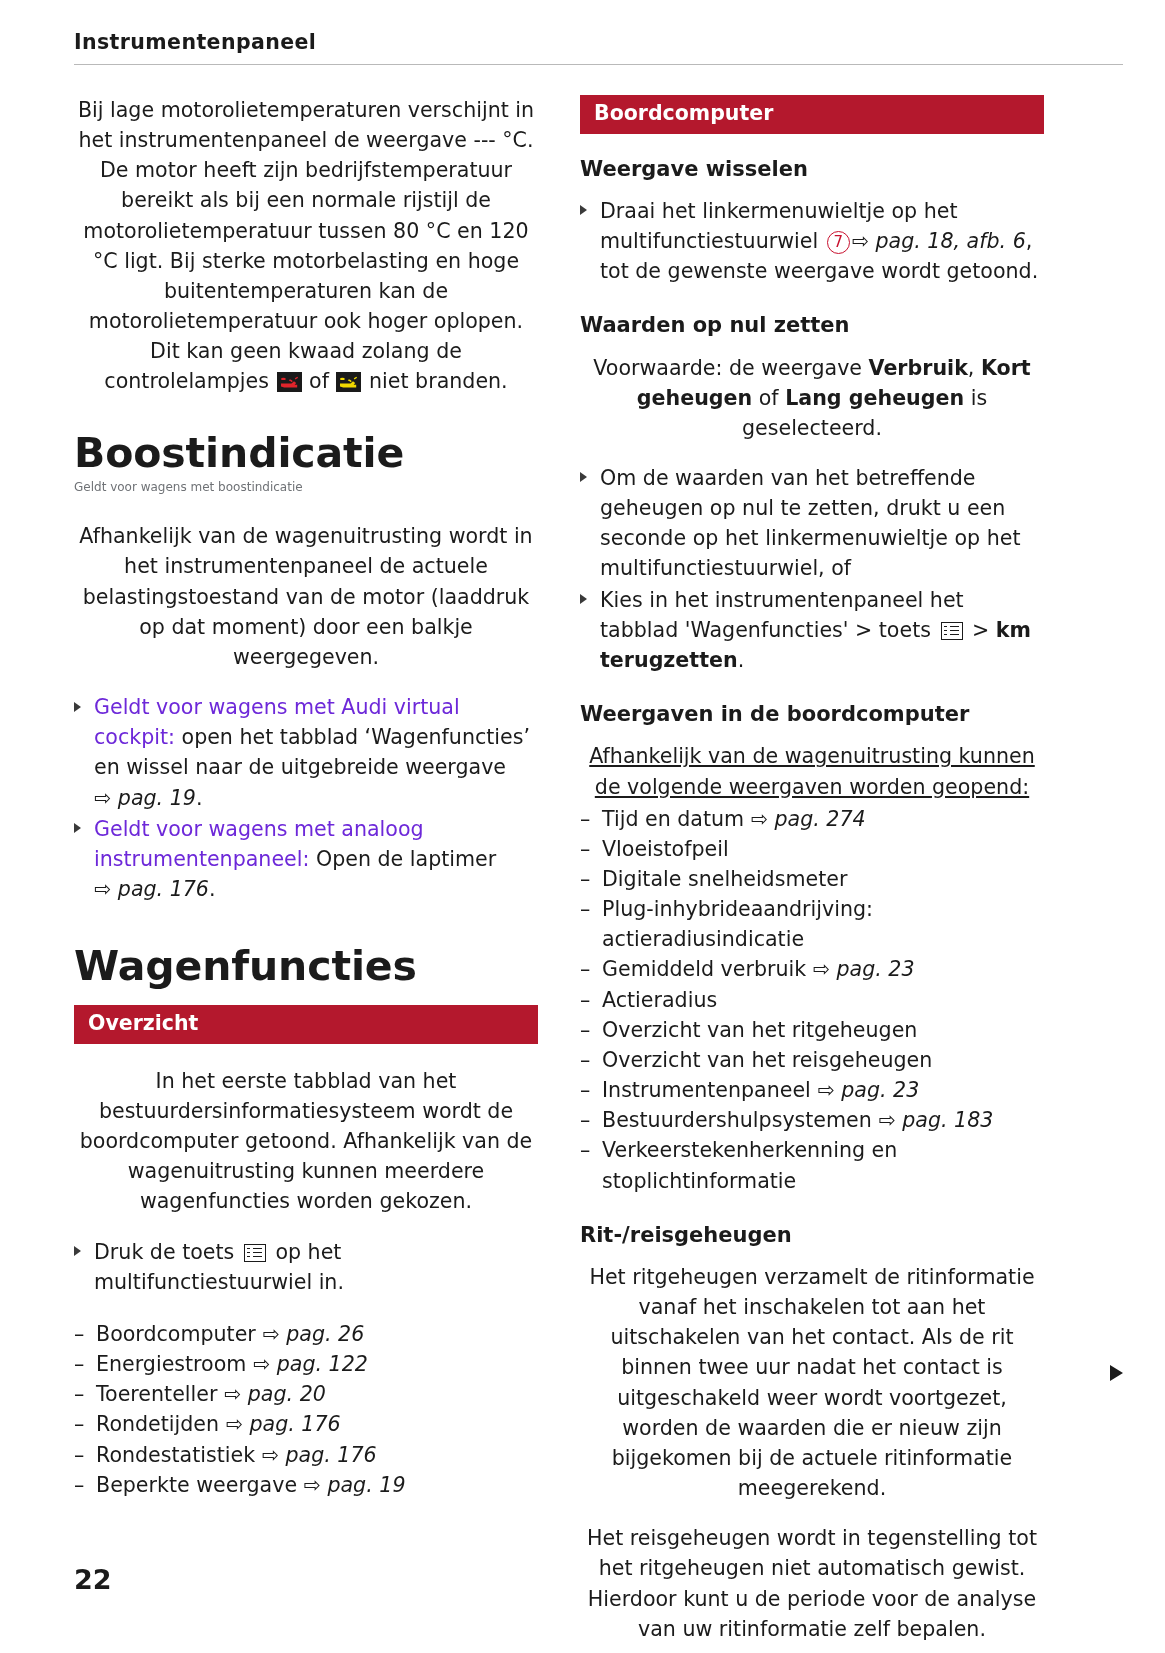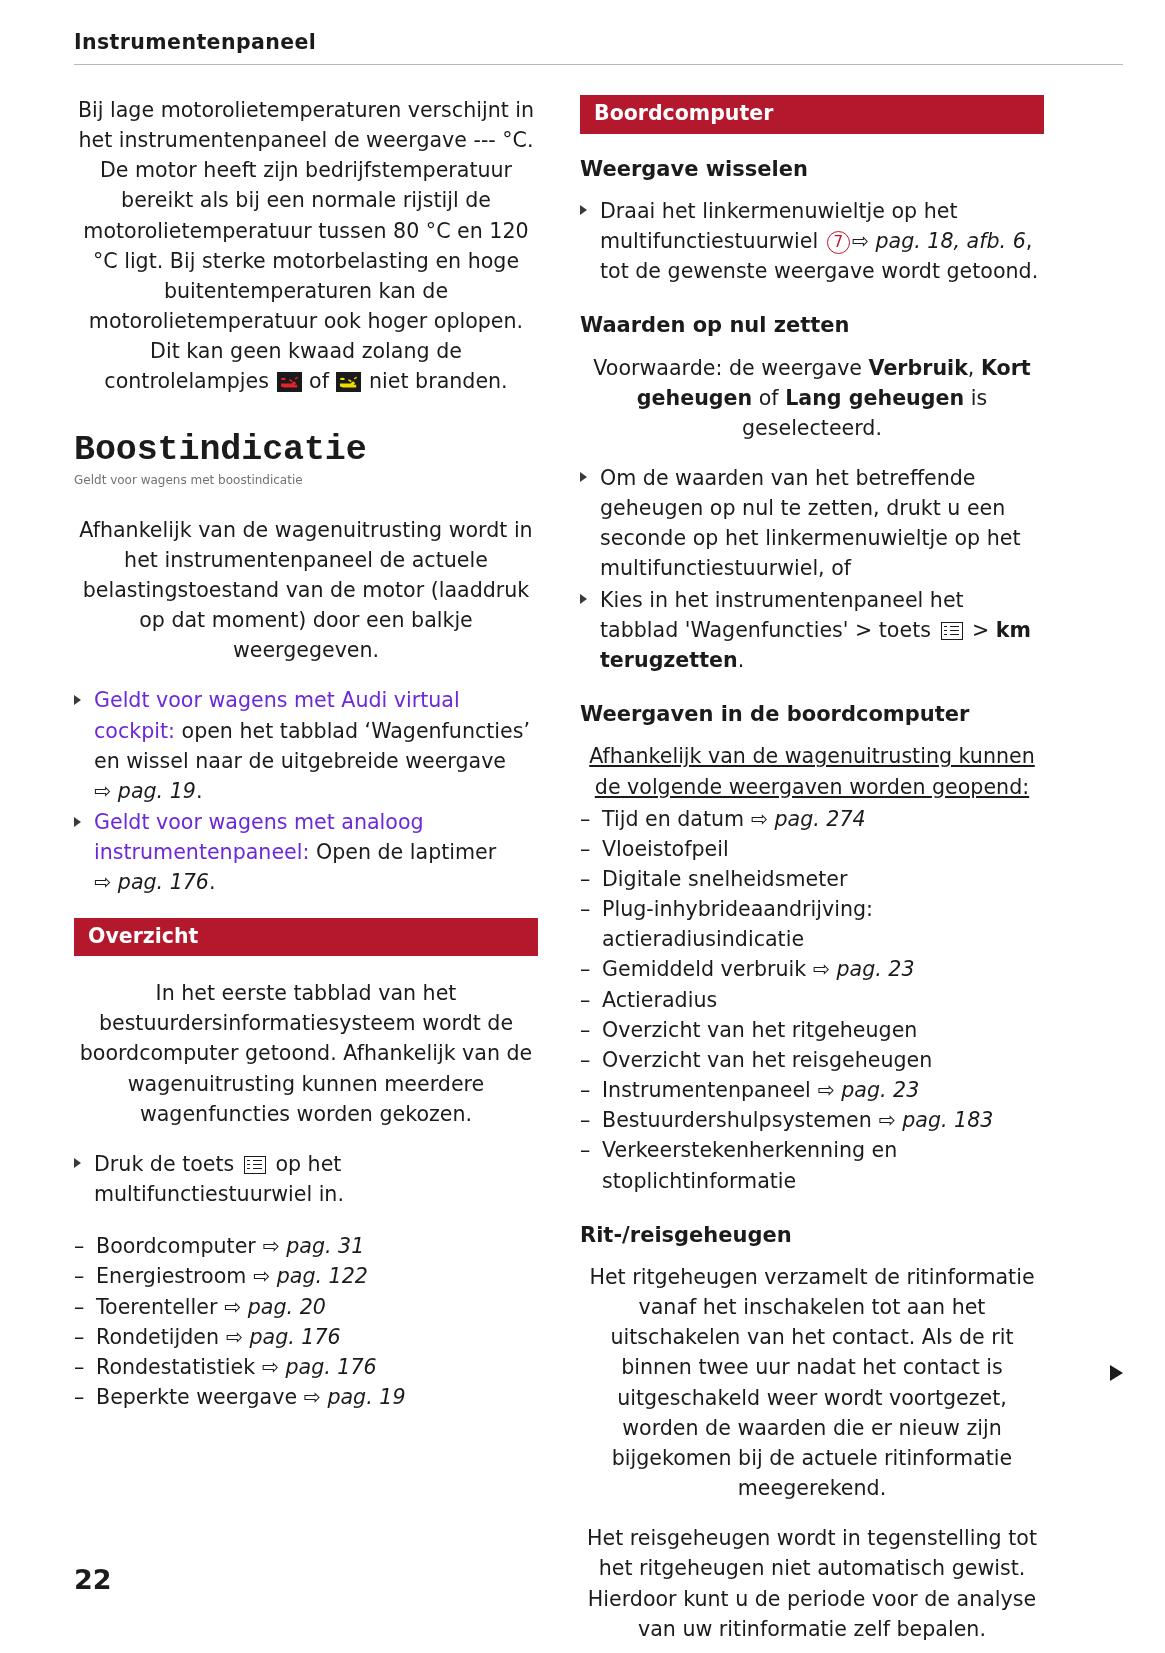--- a/index.html
+++ b/index.html
@@ -49,26 +49,25 @@
     font-size: 20.6px;
     line-height: 1.465;
     margin: 0 0 0 0;
   }
   p.body {
     margin-bottom: 20px;
     text-align: center;
   }
   
   h1.chapter {
-    font-size: 35px;
+    font-size: 41px;
     font-weight: bold;
     letter-spacing: -0.1px;
     margin: 34px 0 4px 0;
     line-height: 1.1;
-    font-family: Liberation Mono, monospace;
   }
   .applies {
     font-size: 12px;
     color: #6f7276;
     margin: 0 0 26px 0;
     line-height: 1.3;
   }
   .banner {
     background: #b4182d;
     color: #ffffff;
@@ -219,31 +218,32 @@
       <h1 class="chapter">Boostindicatie</h1>
       <div class="applies">Geldt voor wagens met boostindicatie</div>
 
       <p class="body">Afhankelijk van de wagenuitrusting wordt in het instrumentenpaneel de actuele belastingstoestand van de motor (laaddruk op dat moment) door een balkje weergegeven.</p>
 
       <ul class="triangle">
         <li><span class="tri"></span><span class="gray">Geldt voor wagens met Audi virtual cockpit:</span><span> open het tabblad ‘Wagenfuncties’ en wissel naar de uitgebreide weergave </span><span class="ref"><span class="arrowref">⇨</span> <span>pag. 19</span></span><span>.</span></li>
         <li><span class="tri"></span><span class="gray">Geldt voor wagens met analoog instrumentenpaneel:</span><span> Open de laptimer </span><span class="ref"><span class="arrowref">⇨</span> <span>pag. 176</span></span><span>.</span></li>
       </ul>
 
+      <h1 class="chapter" style="margin-top:40px;margin-bottom:16px;">Wagenfuncties</h1>
 
       <div class="banner">Overzicht</div>
 
       <p class="body">In het eerste tabblad van het bestuurdersinformatiesysteem wordt de boordcomputer getoond. Afhankelijk van de wagenuitrusting kunnen meerdere wagenfuncties worden gekozen.</p>
 
       <ul class="triangle">
         <li><span class="tri"></span><span>Druk de toets </span><span class="icon-menu"><i class="b1"></i><i class="b2"></i><i class="b3"></i><i class="l1"></i><i class="l2"></i><i class="l3"></i></span><span> op het multifunctiestuurwiel in.</span></li>
       </ul>
 
       <ul class="dashlist" style="margin-top:22px;">
-        <li><span class="dashmark">–</span><span>Boordcomputer</span> <span class="ref"><span class="arrowref">⇨</span> <span>pag. 31</span></span></li>
+        <li><span class="dashmark">–</span><span>Boordcomputer</span> <span class="ref"><span class="arrowref">⇨</span> <span>pag. 26</span></span></li>
         <li><span class="dashmark">–</span><span>Energiestroom</span> <span class="ref"><span class="arrowref">⇨</span> <span>pag. 122</span></span></li>
         <li><span class="dashmark">–</span><span>Toerenteller</span> <span class="ref"><span class="arrowref">⇨</span> <span>pag. 20</span></span></li>
         <li><span class="dashmark">–</span><span>Rondetijden</span> <span class="ref"><span class="arrowref">⇨</span> <span>pag. 176</span></span></li>
         <li><span class="dashmark">–</span><span>Rondestatistiek</span> <span class="ref"><span class="arrowref">⇨</span> <span>pag. 176</span></span></li>
         <li><span class="dashmark">–</span><span>Beperkte weergave</span> <span class="ref"><span class="arrowref">⇨</span> <span>pag. 19</span></span></li>
       </ul>
 
     </div>
 
     <div class="col">

